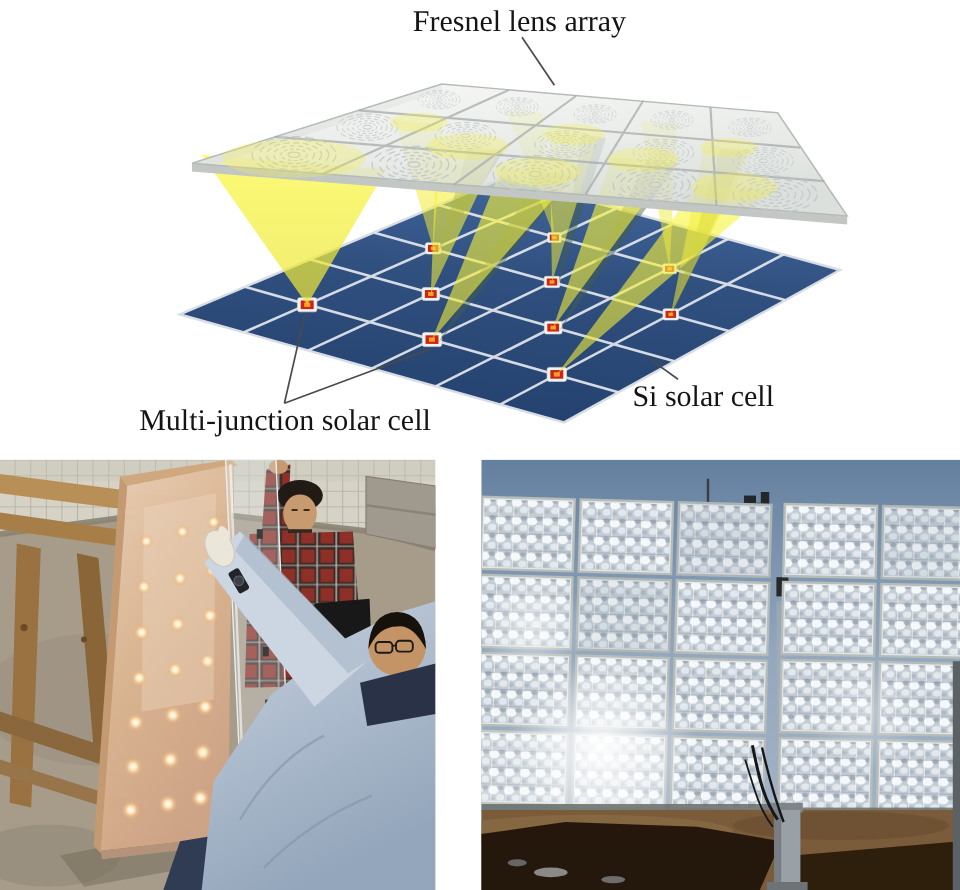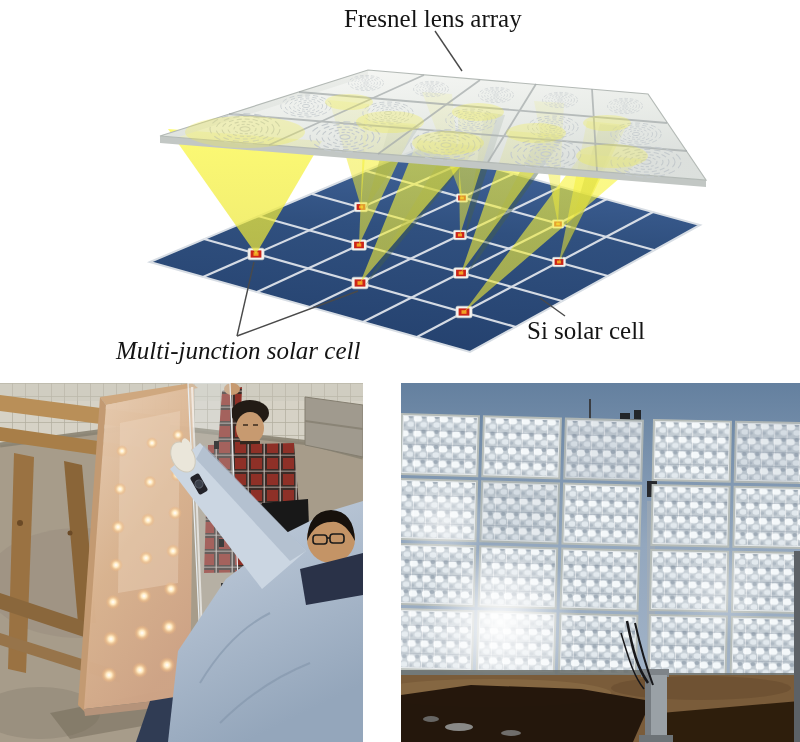--- a/index.html
+++ b/index.html
@@ -1,20 +1,20 @@
 <!DOCTYPE html>
 <html><head>
 <meta charset="utf-8">
 <style>
   html,body{margin:0;padding:0;background:#ffffff;}
   .canvas{position:relative;width:800px;height:742px;background:#ffffff;overflow:hidden;
           font-family:"Liberation Serif", serif;}
   .lbl{position:absolute;font-size:25px;color:#141414;white-space:nowrap;line-height:1.15;}
   .lbl-fresnel{left:344px;top:5px;}
-  .lbl-mj{left:116px;top:337px;font-style:italic;}
+  .lbl-mj{left:116px;top:337px;}
   .lbl-si{left:527px;top:317px;text-align:right;}
   .photo{position:absolute;top:383px;height:359px;overflow:hidden;}
   .photo-left{left:0;width:363px;}
   .photo-right{left:401px;width:399px;}
   .photo svg,.diagram svg{display:block;}
   .diagram{position:absolute;left:0;top:0;width:800px;height:380px;}
 </style>
 </head>
 <body>
 

